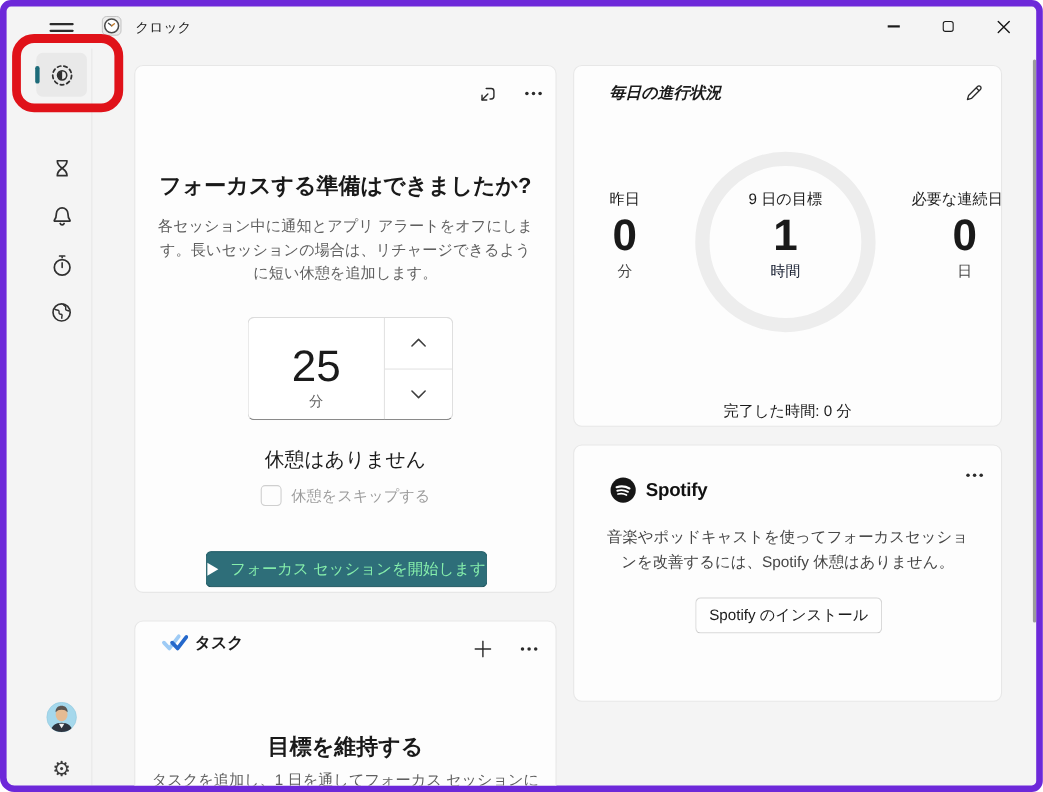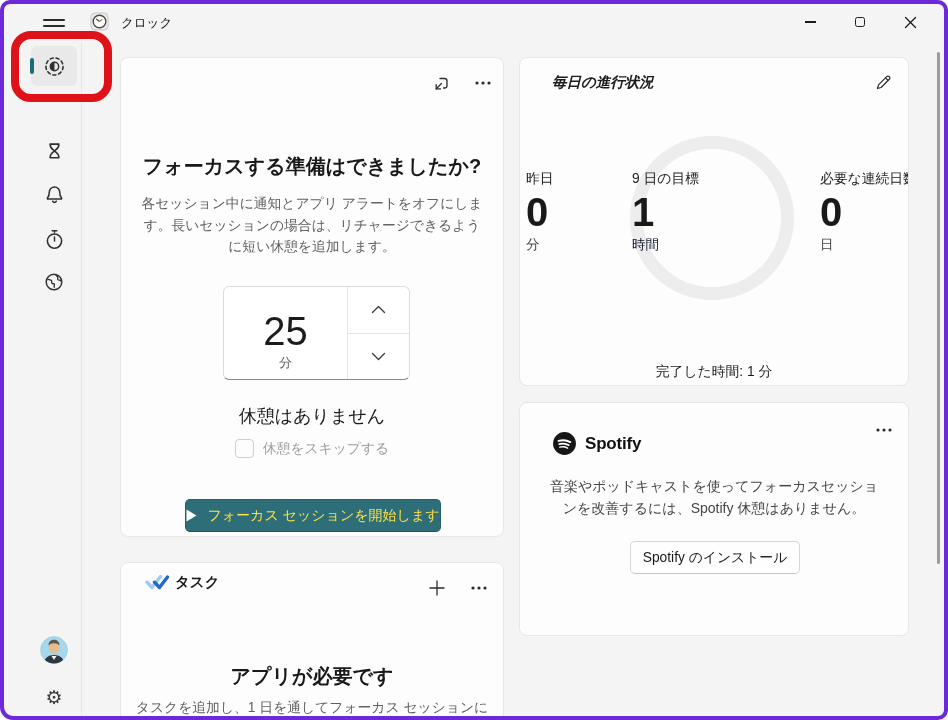--- a/index.html
+++ b/index.html
@@ -1,19 +1,19 @@
 <!DOCTYPE html>
 <html><head>
 <meta charset="utf-8">
 <style>
   * { margin:0; padding:0; box-sizing:border-box; }
   html,body { width:948px; height:720px; background:#fff; font-family:"Liberation Sans","DejaVu Sans",sans-serif; }
   #window {
     position:absolute; left:0; top:0; width:948px; height:720px;
-    background:#f4f4f4; border:4px solid #6d28d9;
+    background:#f4f4f4; border:6px solid #6d28d9;
     border-radius:10px 10px 10px 13px; overflow:hidden;
   }
   
   #titlebar { position:absolute; left:0; top:0; width:100%; height:38px; }
   #hamburger { position:absolute; left:38px; top:9px; width:24px; height:20px; padding:2px 1px; cursor:pointer; }
   #hamburger div { height:2px; background:#2b2b2b; border-radius:2px; margin:4px 0; }
   #app-icon { position:absolute; left:86px; top:8px; }
   #app-title { position:absolute; left:117px; top:11px; font-size:12.5px; color:#1b1b1b; }
   .wc { position:absolute; top:0; width:46px; height:36px; display:flex; align-items:center; justify-content:center; }
   #btn-min { left:783px; } #btn-max { left:833px; } #btn-close { left:883px; }
@@ -48,26 +48,26 @@
   #spinner-unit { font-size:13px; color:#5f5f5f; margin-top:2px; }
   #spinner-buttons { width:62px; border-left:1px solid #e3e3e3; display:flex; flex-direction:column; }
   .spin-btn { flex:1; display:flex; align-items:center; justify-content:center; cursor:pointer; }
   .spin-btn:first-child { border-bottom:1px solid #e3e3e3; }
   #break-status { position:absolute; left:0; right:0; top:346px; text-align:center; font-size:18px; color:#1b1b1b; }
   #skip-break { position:absolute; left:0; right:0; top:381px; display:flex; align-items:center; justify-content:center; gap:9px; }
   #skip-break-box { width:19px; height:19px; border:1px solid #cfcfcf; border-radius:4px; background:#fdfdfd; cursor:pointer; }
   #skip-break-label { font-size:13.8px; color:#9d9d9d; }
   #start-button { position:absolute; left:64px; top:441px; width:256px; height:33px;
     background:#2e6e79; border:1px solid #26616b; border-bottom-color:#1f545d; border-radius:5px;
-    color:#fde047; font-size:14px; display:flex; align-items:center; justify-content:center; gap:10px; cursor:pointer; }
+    color:#86efac; font-size:14px; display:flex; align-items:center; justify-content:center; gap:10px; cursor:pointer; }
   
   .card-header-title { position:absolute; left:32px; top:15px; font-size:14.5px; font-weight:700; color:#1b1b1b;font-style:italic; }
   #progress-ring { position:absolute; left:110px; top:78px; width:164px; height:164px;
     border:13px solid #ededed; border-radius:50%; background:#fdfdfd; }
-  .stat { position:absolute; }
+  .stat { position:absolute; text-align:center; }
   .stat .lbl { font-size:13.8px; color:#1b1b1b; }
   .stat .val { font-size:40px; font-weight:600; color:#191919; line-height:1.1; margin-top:2px; }
   .stat .unit { font-size:13.5px; color:#454545; margin-top:2px; }
   #stat-yesterday { left:6px; top:112px; width:80px; }
   #stat-goal { left:112px; top:112px; width:160px; }
   #stat-streak { left:300px; top:112px; width:110px; white-space:nowrap; }
   #progress-completed { position:absolute; left:0; right:0; top:305px; text-align:center; font-size:13.8px; color:#1b1b1b; }
   
   #spotify-brand-row { position:absolute; left:32px; top:28px; display:flex; align-items:center; gap:8px;text-align:center; }
   #spotify-wordmark { font-size:17px; font-weight:700; color:#111; letter-spacing:-0.2px; }
@@ -257,21 +257,21 @@
       <div class="val">1</div>
       <div class="unit" style="color:#0f172a;">時間</div>
     </div>
 
     <div class="stat" id="stat-streak">
       <div class="lbl">必要な連続日数</div>
       <div class="val">0</div>
       <div class="unit">日</div>
     </div>
 
-    <div id="progress-completed">完了した時間: 1 分</div>
+    <div id="progress-completed">完了した時間: 0 分</div>
   </div>
 
   <div class="card" id="spotify-card">
     <div id="spotify-brand-row">
       <svg width="25" height="25" viewBox="0 0 24 24">
         <circle cx="12" cy="12" r="11" fill="#161616"></circle>
         <path d="M6.3 9.5 c3.9-1.15 7.9-.8 11.2 1.1" fill="none" stroke="#ffffff" stroke-width="1.9" stroke-linecap="round"></path>
         <path d="M6.9 12.6 c3.2-.95 6.5-.6 9.3 1" fill="none" stroke="#ffffff" stroke-width="1.65" stroke-linecap="round"></path>
         <path d="M7.5 15.5 c2.6-.75 5.2-.45 7.4.85" fill="none" stroke="#ffffff" stroke-width="1.45" stroke-linecap="round"></path>
       </svg>
@@ -303,21 +303,21 @@
         <path d="M8 1 V15 M1 8 H15" stroke="#2b2b2b" stroke-width="1.3" stroke-linecap="round"></path>
       </svg>
     </div>
     <div class="dots-btn" style="left:344px; top:12px; width:28px; height:26px;">
       <svg width="18" height="6" viewBox="0 0 18 6">
         <circle cx="3" cy="3" r="1.6" fill="#2b2b2b"></circle>
           <circle cx="9" cy="3" r="1.6" fill="#2b2b2b"></circle>
           <circle cx="15" cy="3" r="1.6" fill="#2b2b2b"></circle>
       </svg>
     </div>
-    <div id="tasks-heading">アプリが必要です</div>
+    <div id="tasks-heading">目標を維持する</div>
     <div id="tasks-desc">タスクを追加し、1 日を通してフォーカス セッションに割り当てます</div>
   </div>
 
   <div id="scrollbar-thumb"></div>
 
 </div>
 
 <div id="annotation"></div>
 
 </body></html>

